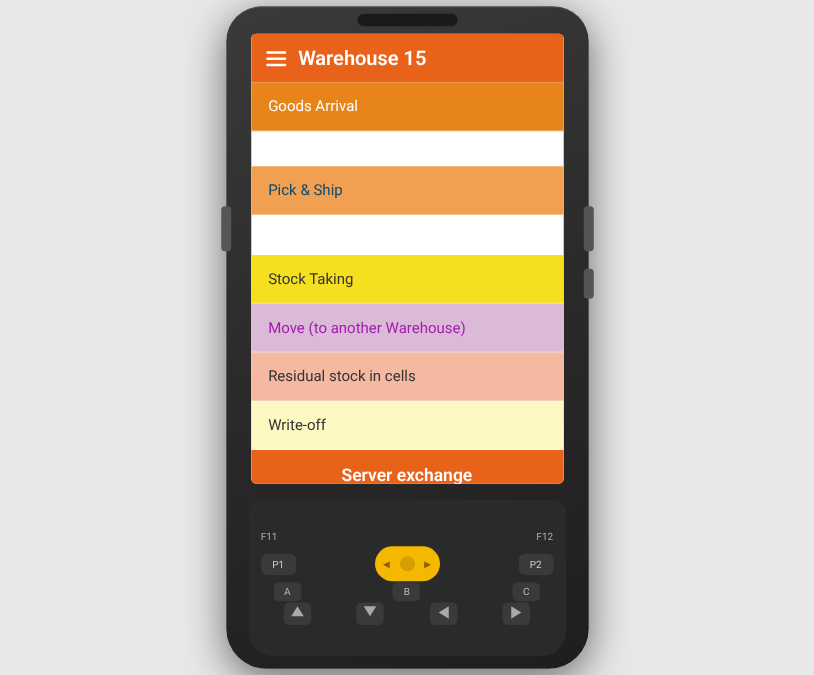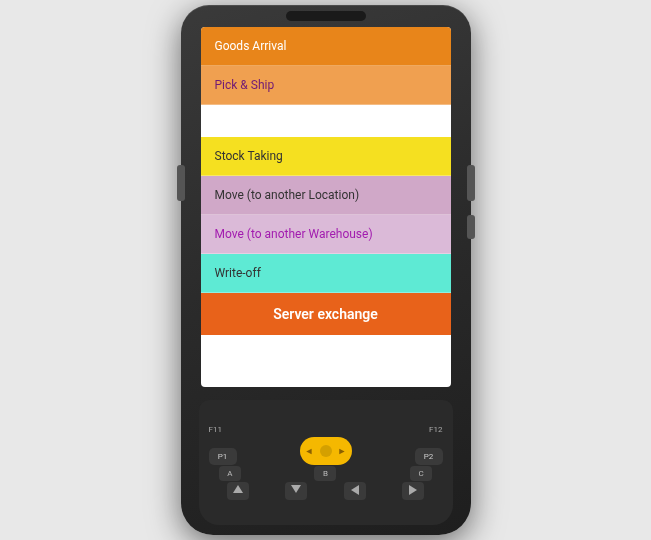--- a/index.html
+++ b/index.html
@@ -107,26 +107,26 @@
     .menu-item {
       padding: 12px 14px;
       font-size: 12px;
       font-weight: 400;
       color: #333;
       cursor: pointer;
       border-bottom: 1px solid rgba(255,255,255,0.3);
     }
 
     .item-goods-arrival { background: #e8851a; color: #fff; }
-    .item-pick-ship { background: #f0a050; color: #701a75; }
+    .item-pick-ship { background: #f0a050; color: #0c4a6e; margin-top: 28px; }
     .item-stock-taking { background: #f5e020; color: #333; margin-top: 32px; }
     .item-move-location { background: #d0a8c8; color: #333; }
     .item-move-warehouse { background: #dbbad8; color: #a21caf; }
     .item-residual { background: #f5b8a0; color: #333; }
-    .item-writeoff { background: #5eead4; color: #333; }
+    .item-writeoff { background: #fef9c3; color: #333; }
 
     
     .server-exchange-btn {
       background: #e8621a;
       color: white;
       text-align: center;
       padding: 13px 14px;
       font-size: 14px;
       font-weight: 600;
       cursor: pointer;
@@ -159,21 +159,21 @@
     .fn-label {
       color: #aaa;
       font-size: 8px;
       text-align: center;
     }
 
     .p-btn-row {
       display: flex;
       width: 100%;
       justify-content: space-between;
-      align-items: flex-end;
+      align-items: center;
     }
     .p-btn {
       background: #3a3a3a;
       border-radius: 5px;
       padding: 4px 8px;
       color: #ccc;
       font-size: 8px;
       min-width: 28px;
       text-align: center;
     }
@@ -267,26 +267,34 @@
   <div class="device-body">
 
     <div class="device-top-bumper"></div>
 
     <div class="side-btn side-btn-left"></div>
     <div class="side-btn side-btn-right"></div>
     <div class="side-btn side-btn-right-2"></div>
 
     <div class="screen-container">
 
+      <div class="screen-header">
+        <div class="hamburger-icon">
+          <span></span>
+          <span></span>
+          <span></span>
+        </div>
+        <span class="screen-title">Warehouse 15</span>
+      </div>
 
       <div class="menu-item item-goods-arrival">Goods Arrival</div>
       <div class="menu-item item-pick-ship">Pick &amp; Ship</div>
       <div class="menu-item item-stock-taking">Stock Taking</div>
-      <div class="menu-item item-move-location">Move (to another Location)</div>
       <div class="menu-item item-move-warehouse">Move (to another Warehouse)</div>
+      <div class="menu-item item-residual">Residual stock in cells</div>
       <div class="menu-item item-writeoff">Write-off</div>
 
       <div class="server-exchange-btn">Server exchange</div>
     </div>
 
     <div class="keypad-area">
 
       <div class="keypad-top-row">
         <div class="fn-label">F11</div>
         <div style="width:60px;"></div>

